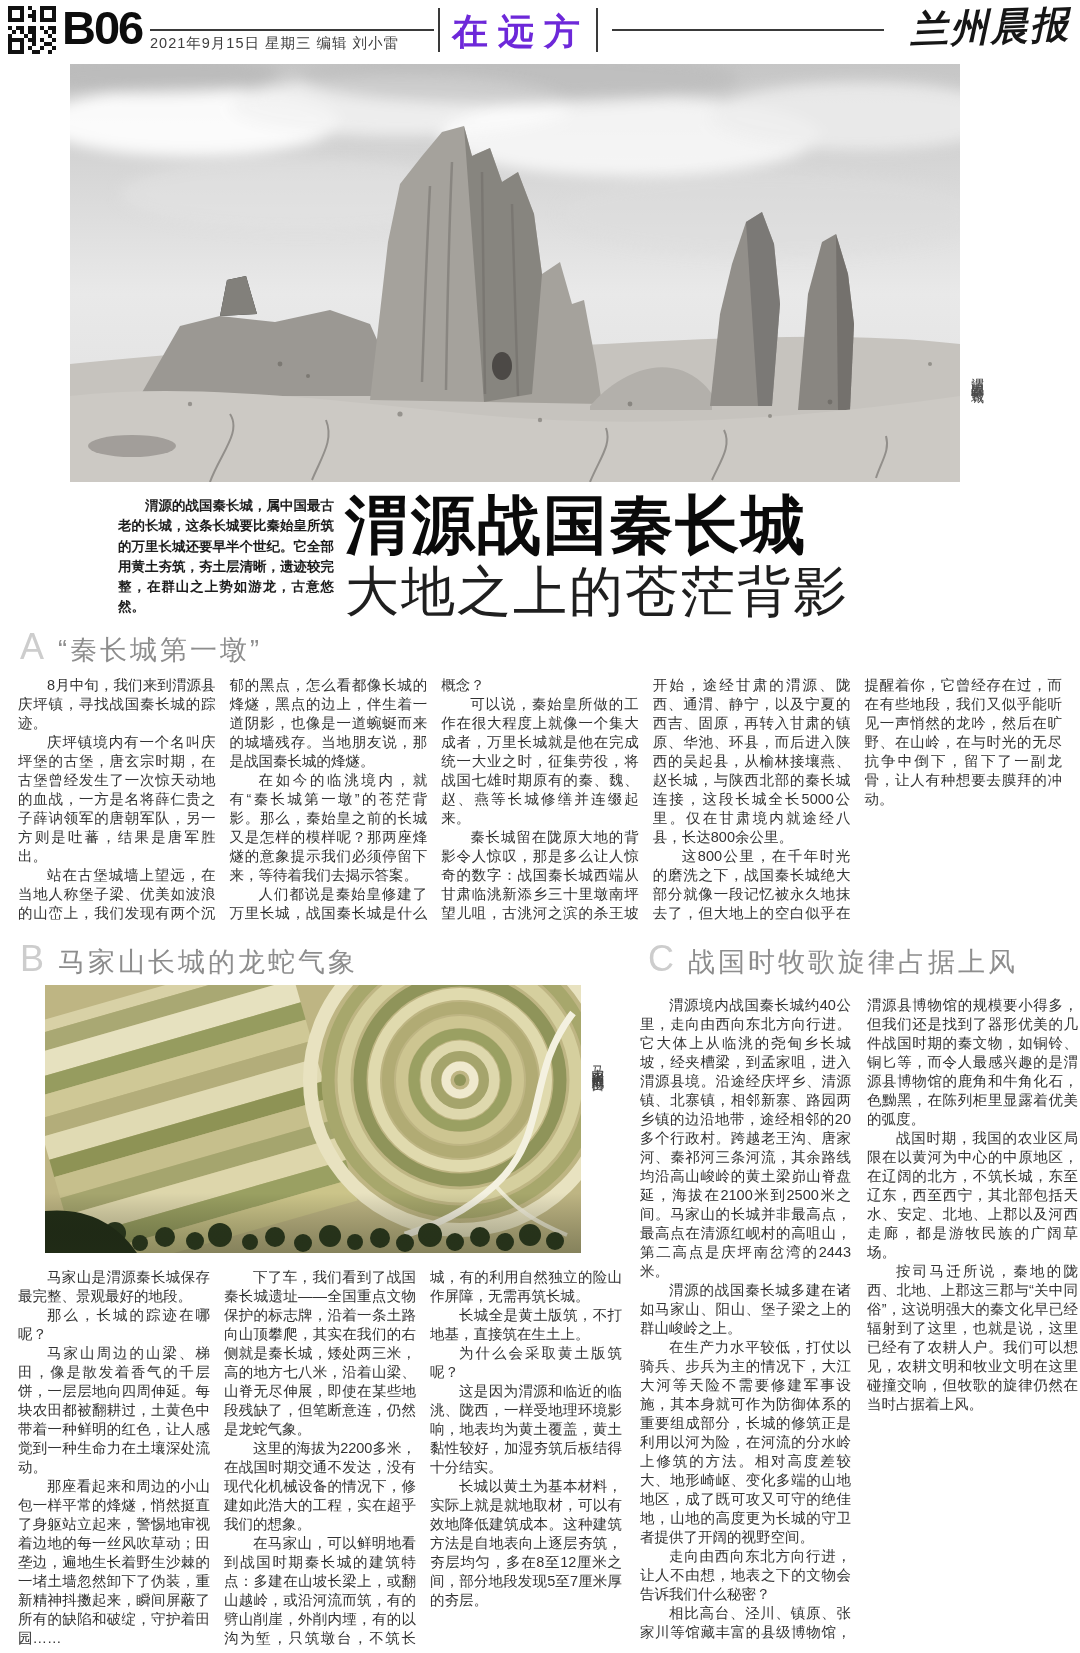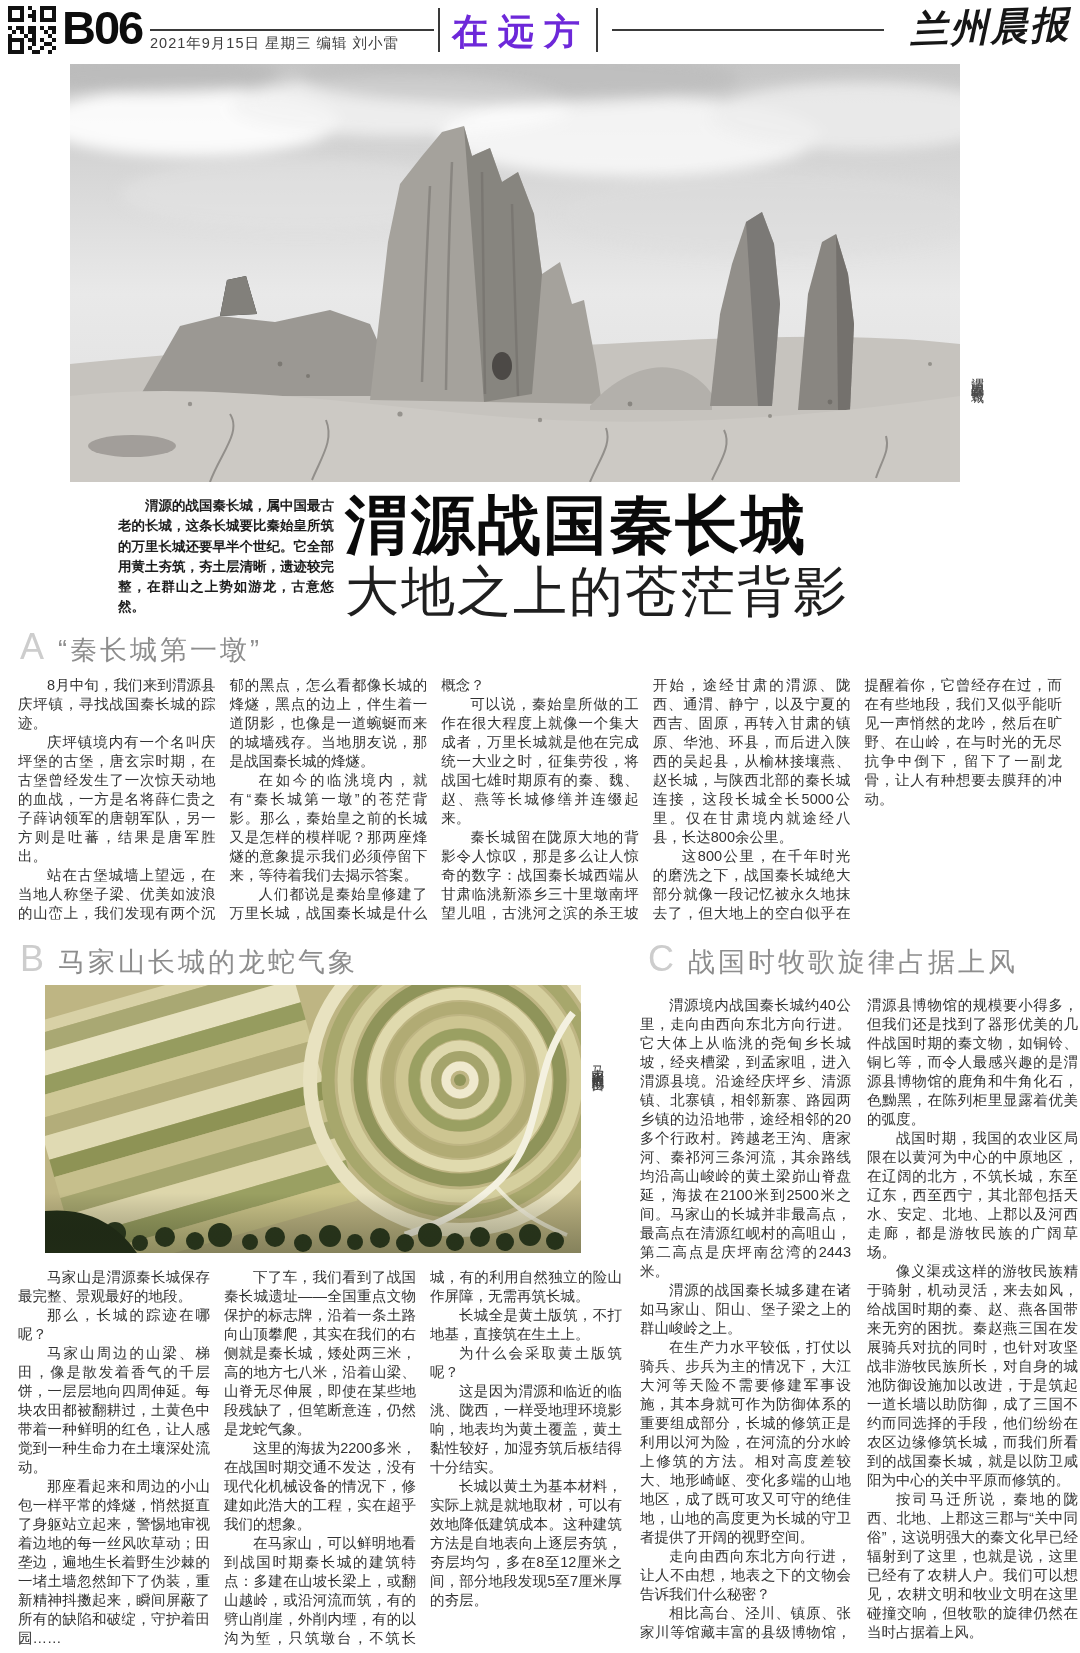--- a/index.html
+++ b/index.html
@@ -257,18 +257,17 @@
     <span class="sec-label">C</span>
     <span class="sec-title">战国时牧歌旋律占据上风</span>
   </div>
   <div class="cols sec-c-body">
       <p>渭源境内战国秦长城约40公里，走向由西向东北方向行进。它大体上从临洮的尧甸乡长城坡，经夹槽梁，到孟家咀，进入渭源县境。沿途经庆坪乡、清源镇、北寨镇，相邻新寨、路园两乡镇的边沿地带，途经相邻的20多个行政村。跨越老王沟、唐家河、秦祁河三条河流，其余路线均沿高山峻岭的黄土梁峁山脊盘延，海拔在2100米到2500米之间。马家山的长城并非最高点，最高点在清源红岘村的高咀山，第二高点是庆坪南岔湾的2443米。</p>
       <p>渭源的战国秦长城多建在诸如马家山、阳山、堡子梁之上的群山峻岭之上。</p>
       <p>在生产力水平较低，打仗以骑兵、步兵为主的情况下，大江大河等天险不需要修建军事设施，其本身就可作为防御体系的重要组成部分，长城的修筑正是利用以河为险，在河流的分水岭上修筑的方法。相对高度差较大、地形崎岖、变化多端的山地地区，成了既可攻又可守的绝佳地，山地的高度更为长城的守卫者提供了开阔的视野空间。</p>
       <p>走向由西向东北方向行进，让人不由想，地表之下的文物会告诉我们什么秘密？</p>
       <p>相比高台、泾川、镇原、张家川等馆藏丰富的县级博物馆，渭源县博物馆的规模要小得多，但我们还是找到了器形优美的几件战国时期的秦文物，如铜铃、铜匕等，而令人最感兴趣的是渭源县博物馆的鹿角和牛角化石，色黝黑，在陈列柜里显露着优美的弧度。</p>
       <p>战国时期，我国的农业区局限在以黄河为中心的中原地区，在辽阔的北方，不筑长城，东至辽东，西至西宁，其北部包括天水、安定、北地、上郡以及河西走廊，都是游牧民族的广阔草场。</p>
-      <p>像义渠戎这样的游牧民族精于骑射，机动灵活，来去如风，给战国时期的秦、赵、燕各国带来无穷的困扰。秦赵燕三国在发展骑兵对抗的同时，也针对攻坚战非游牧民族所长，对自身的城池防御设施加以改进，于是筑起一道长墙以助防御，成了三国不约而同选择的手段，他们纷纷在农区边缘修筑长城，而我们所看到的战国秦长城，就是以防卫咸阳为中心的关中平原而修筑的。</p>
       <p>按司马迁所说，秦地的陇西、北地、上郡这三郡与“关中同俗”，这说明强大的秦文化早已经辐射到了这里，也就是说，这里已经有了农耕人户。我们可以想见，农耕文明和牧业文明在这里碰撞交响，但牧歌的旋律仍然在当时占据着上风。</p>
 
   </div>
 
 </div>
 
 </body></html>

